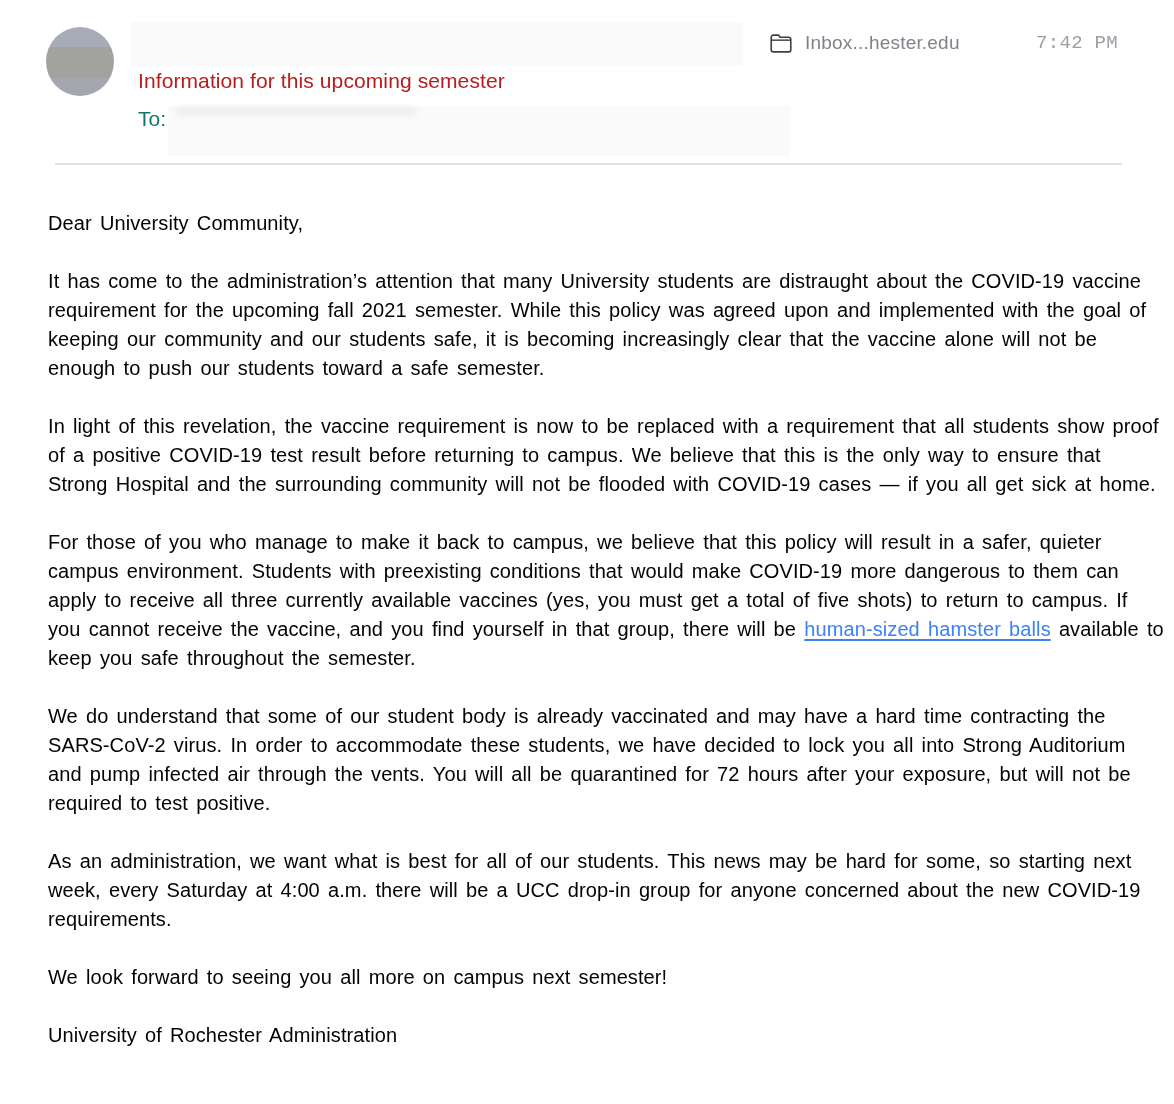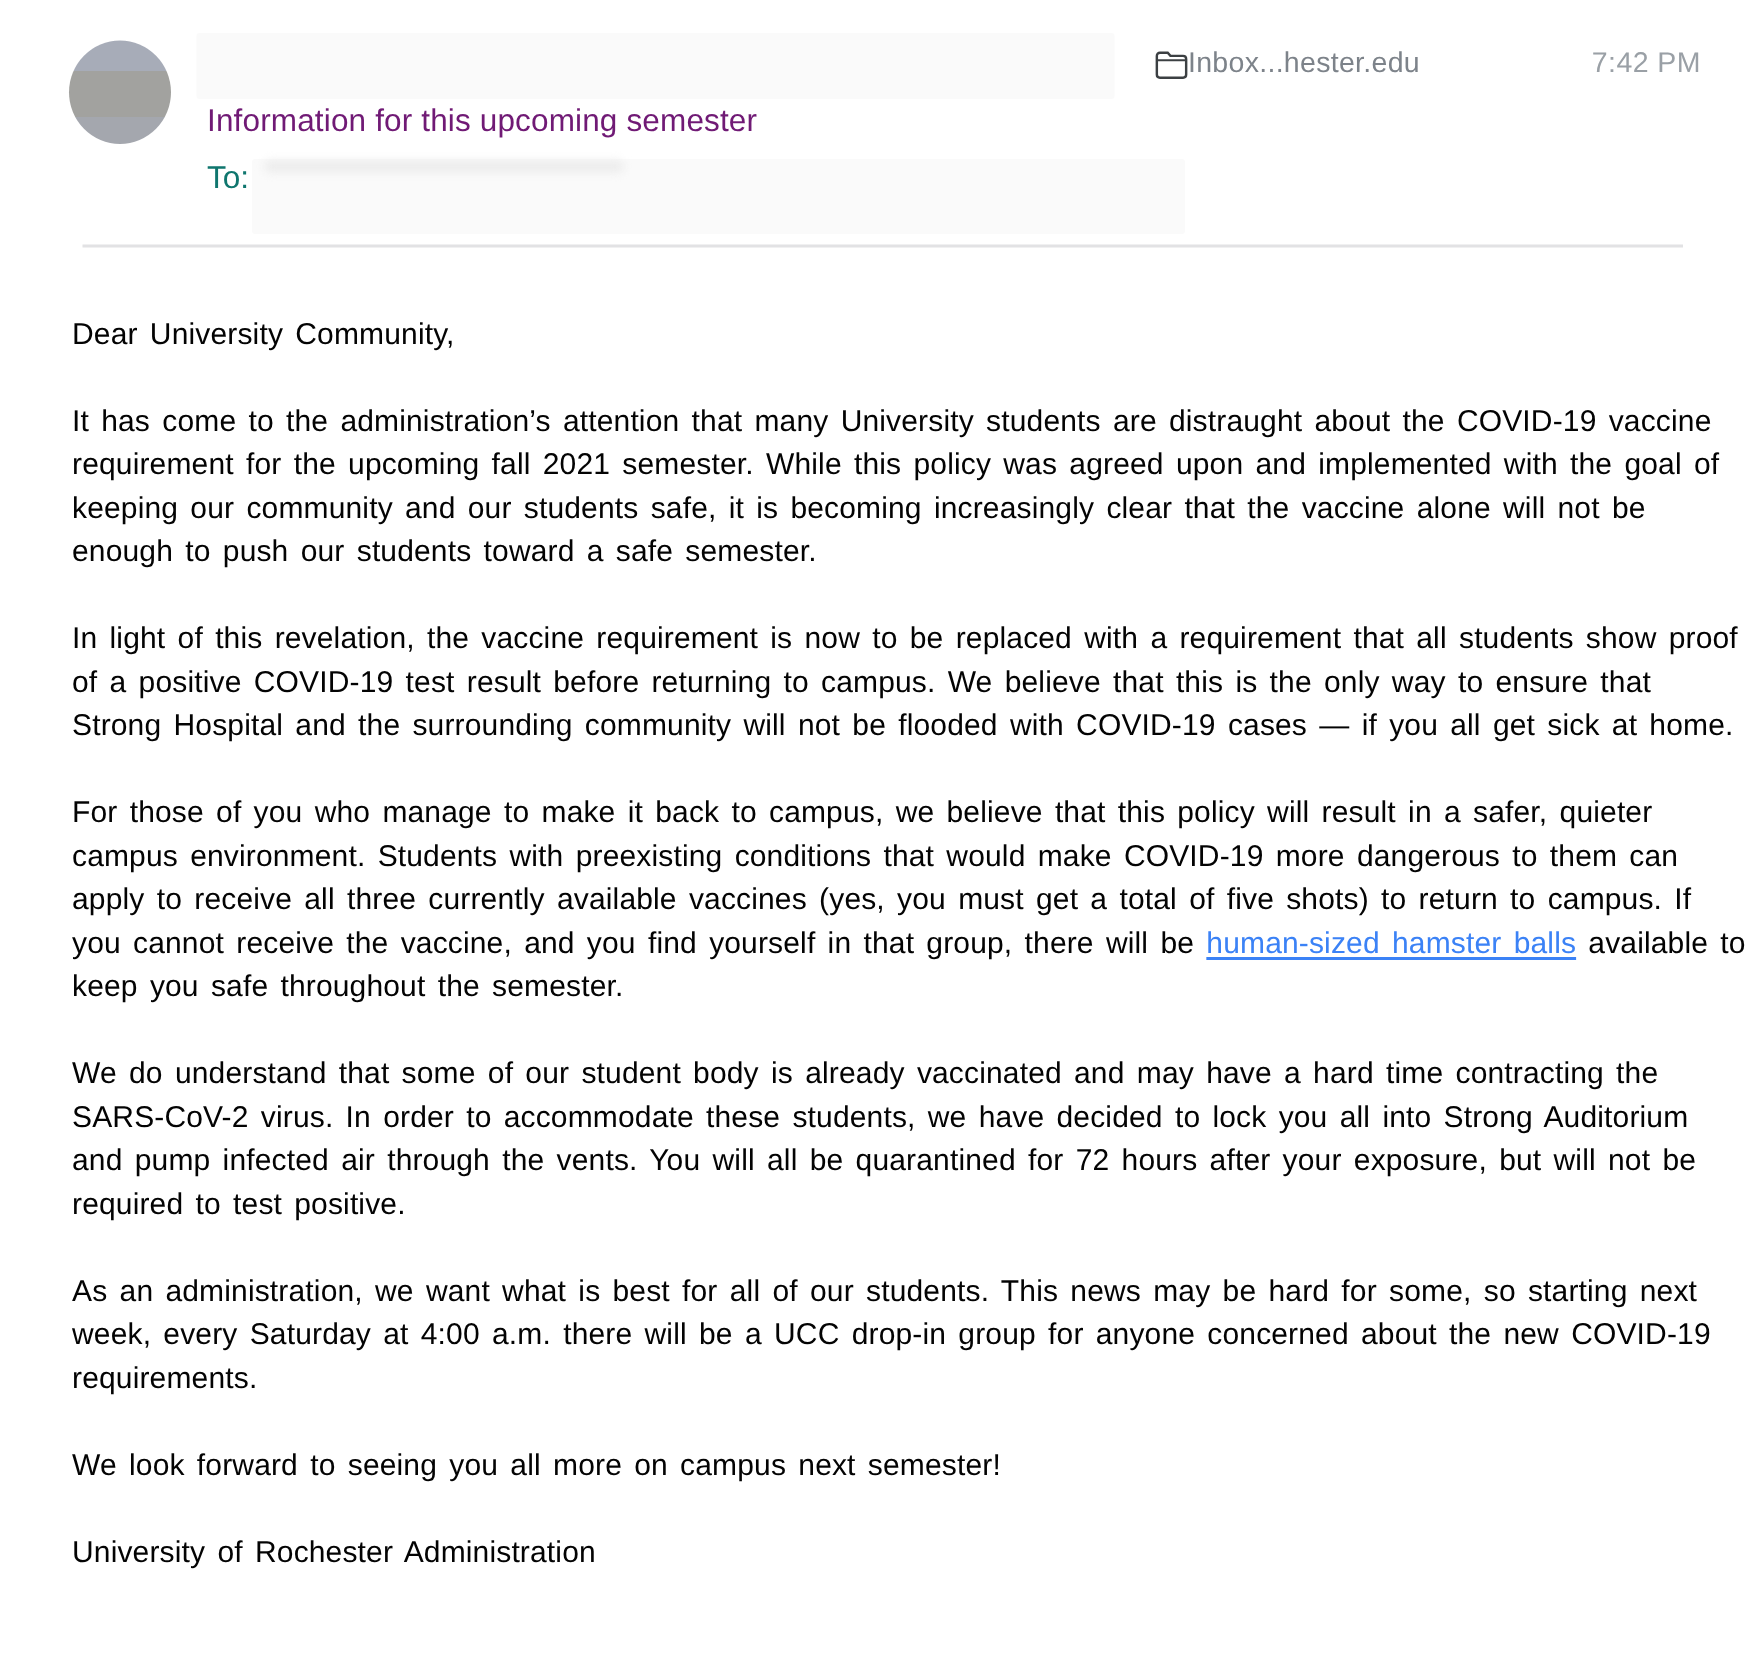--- a/index.html
+++ b/index.html
@@ -26,35 +26,35 @@
   .redact { position: absolute; background: #fafafa; border-radius: 2px; }
   .redact-sender { left: 131px; top: 22px; width: 612px; height: 44px; }
   .redact-to { left: 168px; top: 106px; width: 622px; height: 50px; }
   .blur-remnant {
     position: absolute; left: 8px; top: 1px; width: 240px; height: 8px;
     background: #ececec; filter: blur(3px); border-radius: 4px;
   }
 
   .subject {
     position: absolute; left: 138px; top: 69px;
-    font-size: 21px; font-weight: 400; color: #701a75; letter-spacing: 0.1px;
+    font-size: 21px; font-weight: 400; color: #b91c1c; letter-spacing: 0.1px;
   }
   .to-label {
     position: absolute; left: 138px; top: 107px;
     font-size: 21px; color: #0f766e;
   }
 
   .meta {
     position: absolute; left: 770px; top: 32px; right: 40px;
     display: flex; align-items: center;
   }
-  .folder-chip { display: inline-flex; align-items: center; gap: 0; }
+  .folder-chip { display: inline-flex; align-items: center; gap: 13px; }
   .folder-chip svg { display: block; }
   .folder-label { font-size: 19px; color: #7d838a; letter-spacing: 0.2px; }
-  .time { margin-left: auto; font-size: 19px; color: #9aa0a6; letter-spacing: 0.3px; }
+  .time { margin-left: auto; margin-right: 16px; font-size: 19px; color: #9aa0a6; letter-spacing: 0.3px; font-family: Liberation Mono, monospace; }
 
   .divider {
     position: absolute; left: 55px; top: 163px; width: 1067px; height: 2px;
     background: #e2e2e4;
   }
 
   
   .email-body {
     padding: 43px 8px 26px 48px;
     font-size: 20px; line-height: 29px;

